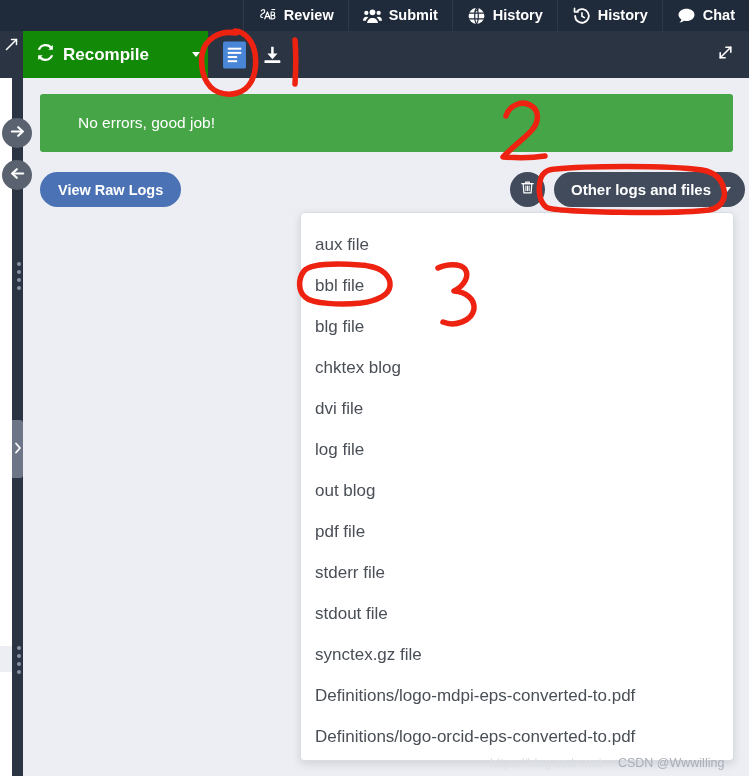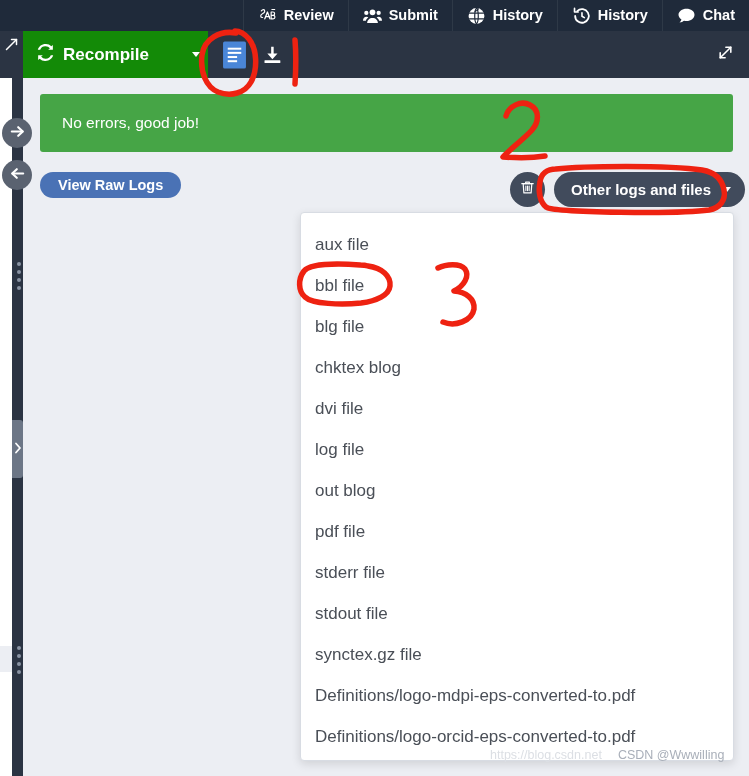--- a/index.html
+++ b/index.html
@@ -150,27 +150,27 @@
     position: absolute; left: 23px; top: 78px;
     width: 726px; height: 698px;
     background: #eceef3;
   }
   .alert-success {
     position: absolute; left: 17px; top: 16px;
     width: 693px; height: 58px;
     background: #46a546;
     border-radius: 3px;
     display: flex; align-items: center;
-    padding-left: 22px;
+    padding-left: 38px;
     color: #ffffff;
     font-size: 15.5px;
   }
   .raw-logs-btn {
     position: absolute; left: 17px; top: 94px;
-    height: 26px;
+    height: 35px;
     padding: 0 18px;
     background: #4a72b5;
     border-radius: 18px;
     display: flex; align-items: center;
     color: #ffffff;
     font-size: 14.5px;
     font-weight: bold;
     cursor: pointer;
   }
   .trash-btn {
@@ -229,21 +229,21 @@
     position: absolute; left: 490px; top: 748px;
     width: 259px;
     z-index: 45;
     display: flex; align-items: baseline; gap: 16px;
     font-size: 12.5px;
     color: #b9bec7;
     white-space: nowrap;
     pointer-events: none;
   }
   .wm-url { color: #dcdfe4; }
-  .wm-user { color: #a9afb9; }
+  .wm-user { color: #a9afb9; margin-top: 8px; }
 </style>
 </head>
 <body>
 
 <div id="app">
 
   <div class="topnav">
 
     <div class="nav-item">
       <span class="nav-ico">

